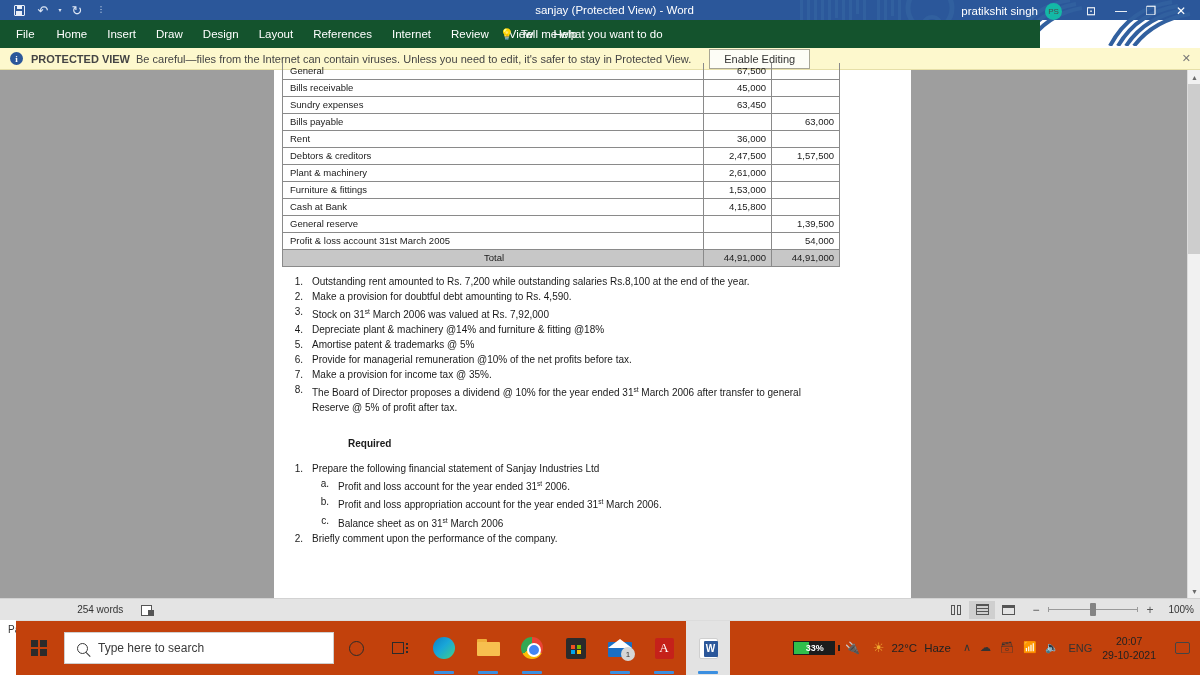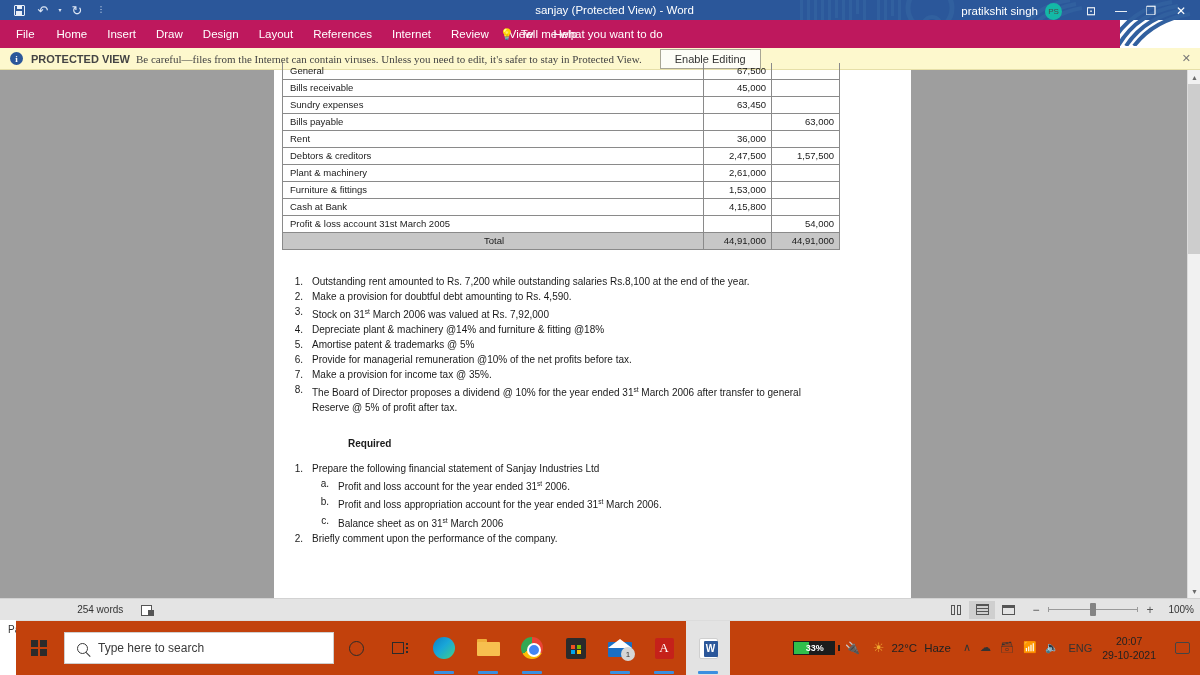--- a/index.html
+++ b/index.html
@@ -46,22 +46,22 @@
     width: 17px; height: 17px; border-radius: 50%; background: #14b8a6; color: #4a4a4a;
     font-size: 8px; display: flex; align-items: center; justify-content: center; margin-right: 14px;
   }
   .wbtn {
     width: 30px; height: 20px; display: flex; align-items: center; justify-content: center;
     color: #ffffff; font-size: 12px;
   }
 
   
   .ribbon {
-    position: absolute; left: 0; top: 20px; width: 1120px; height: 28px;
-    background: #be185d; color: #ffffff;
+    position: absolute; left: 0; top: 20px; width: 1040px; height: 28px;
+    background: #14532d; color: #ffffff;
   }
   .tabs { position: absolute; left: 0; top: 0; height: 28px; display: flex; align-items: center; }
   .tab {
     font-size: 11.5px; color: #ffffff; padding: 0 10px; height: 28px; line-height: 28px; white-space: nowrap;
   }
   .tab.first { padding-left: 16px; padding-right: 12px; }
   .tellme {
     position: absolute; left: 500px; top: 0; height: 28px; display: flex; align-items: center; gap: 7px;
   }
   .bulb { font-size: 11px; color: #ffffff; }
@@ -76,21 +76,21 @@
     position: absolute; left: 0; top: 48px; width: 1200px; height: 22px;
     background: #fdf8cd; border-bottom: 1px solid #e6dfa8;
     display: flex; align-items: center;
   }
   .pv-icon {
     width: 13px; height: 13px; border-radius: 50%; background: #2b579a; color: #fff;
     font-size: 9px; font-weight: bold; display: flex; align-items: center; justify-content: center;
     margin-left: 10px; margin-right: 8px; font-family: "Liberation Serif", serif;
   }
   .pv-label { font-size: 11px; color: #444; font-weight: bold; margin-right: 6px; }
-  .pv-msg { font-size: 11px; color: #444; font-family: Liberation Serif, serif; }
+  .pv-msg { font-size: 11px; color: #444; }
   .enable-btn {
     margin-left: 18px; font-size: 11px; color: #333; background: #fdfdf6;
     border: 1px solid #a8a694; padding: 2px 14px; line-height: 14px;
   }
   .pv-close { position: absolute; right: 9px; font-size: 11px; color: #777; }
 
   
   .workspace {
     position: absolute; left: 0; top: 70px; width: 1200px; height: 528px; background: #9e9e9e;
   }
@@ -424,20 +424,25 @@
               <td>Furniture &amp; fittings</td>
               <td class="num">1,53,000</td>
               <td class="num"></td>
             </tr>
             <tr>
               <td>Cash at Bank</td>
               <td class="num">4,15,800</td>
               <td class="num"></td>
             </tr>
             <tr>
+              <td>General reserve</td>
+              <td class="num"></td>
+              <td class="num">1,39,500</td>
+            </tr>
+            <tr>
               <td>Profit &amp; loss account 31st March 2005</td>
               <td class="num"></td>
               <td class="num">54,000</td>
             </tr>
             <tr class="total">
               <td>Total</td>
               <td class="num">44,91,000</td>
               <td class="num">44,91,000</td>
             </tr>
           </tbody>

